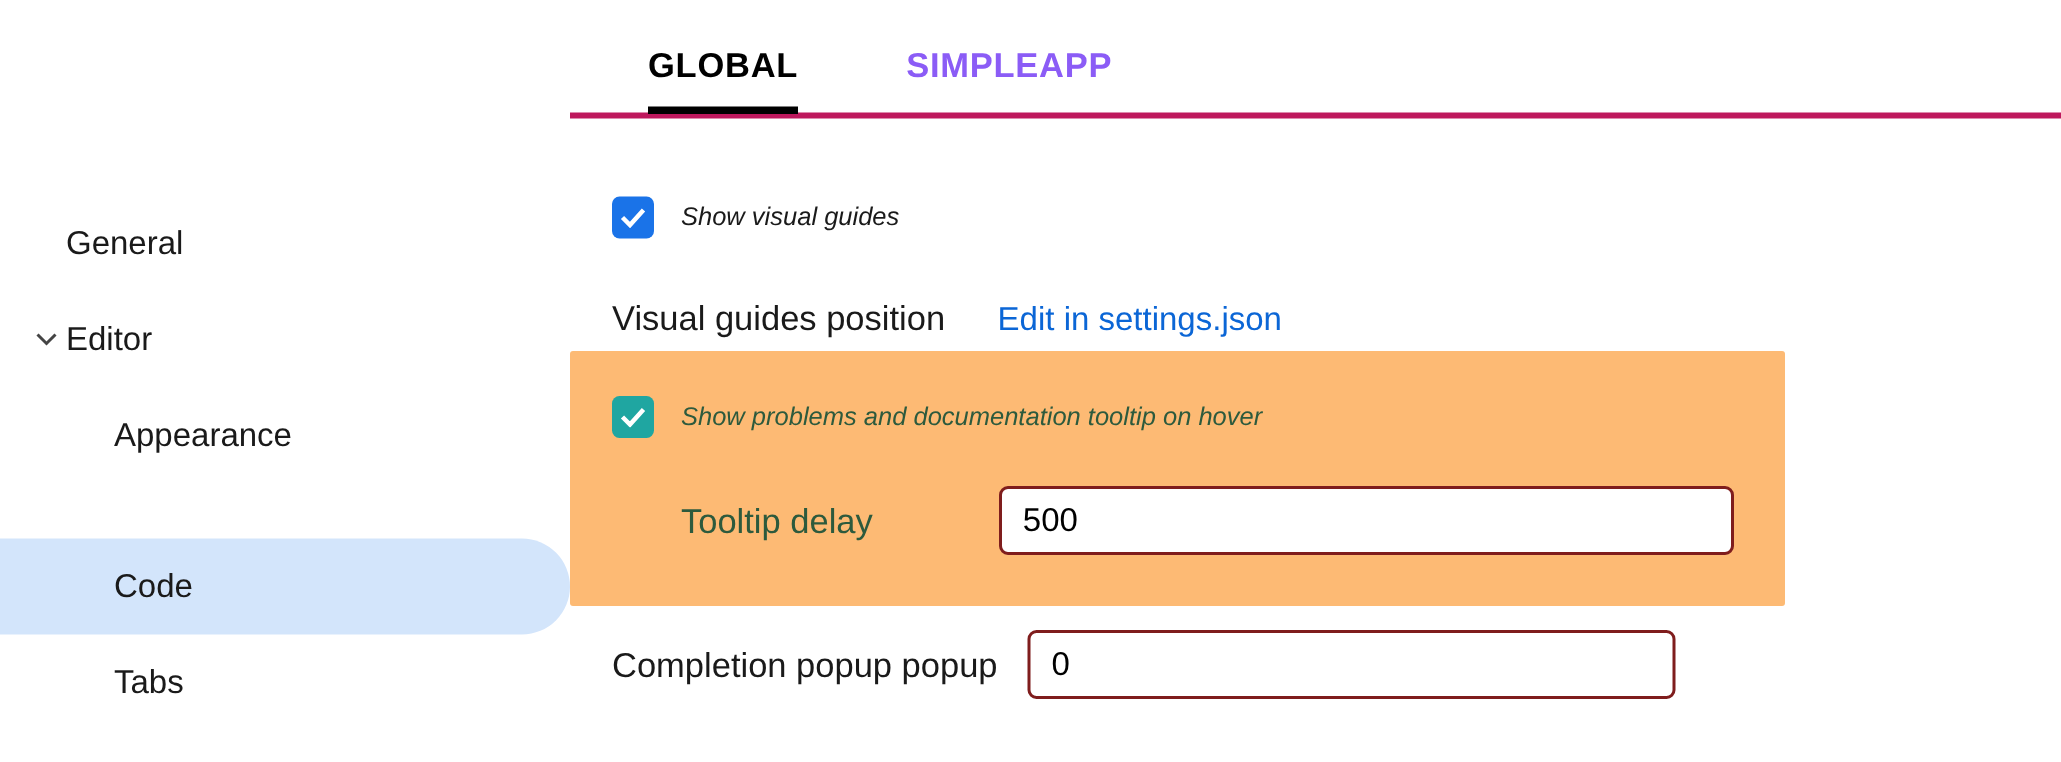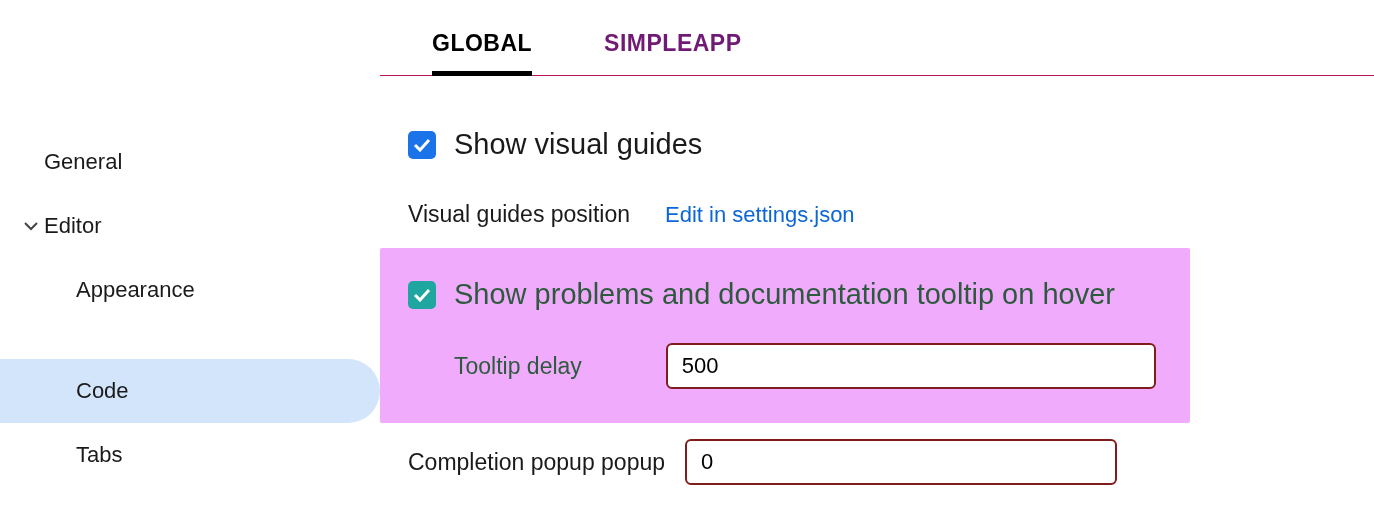--- a/index.html
+++ b/index.html
@@ -56,30 +56,30 @@
       stroke-width: 2;
       fill: none;
     }
     .main {
       flex: 1;
       padding: 20px 0 0 0;
     }
     .tabs {
       display: flex;
       gap: 72px;
-      border-bottom: 1px solid #be185d;
+      border-bottom: 4px solid #be185d;
       padding-left: 52px;
     }
     .tab {
       font-size: 23px;
       font-weight: 700;
       letter-spacing: 0.5px;
       padding: 10px 0 18px 0;
       cursor: pointer;
-      color: #701a75;
+      color: #8b5cf6;
       position: relative;
     }
     .tab.active {
       color: #000;
     }
     .tab.active::after {
       content: "";
       position: absolute;
       left: 0;
       right: 0;
@@ -90,22 +90,22 @@
     .settings-area {
       padding: 40px 0 0 0;
     }
     .setting-row {
       display: flex;
       align-items: center;
       padding: 12px 0 12px 28px;
       min-height: 52px;
     }
     .highlighted-block {
-      background: #f0abfc;
-      margin-top: 20px;
+      background: #fdba74;
+      margin-top: 8px;
       padding: 18px 16px 22px 0;
       border-radius: 2px;
       width: 810px;
     }
     .highlighted-block .setting-row {
       padding-left: 28px;
     }
     .highlighted-block .setting-row.sub {
       padding-left: 74px;
       padding-top: 20px;
@@ -130,21 +130,22 @@
     }
     .checkbox-teal {
       background: #1fa6a1;
     }
     .checkbox svg {
       stroke: #fff;
       stroke-width: 3;
       fill: none;
     }
     .cb-label {
-      font-size: 29px;
+      font-size: 17px;
+      font-style: italic;
     }
     .field-label {
       font-size: 23px;
       margin-right: 35px;
     }
     .link {
       color: #0b66d6;
       cursor: pointer;
       font-size: 22px;
     }

